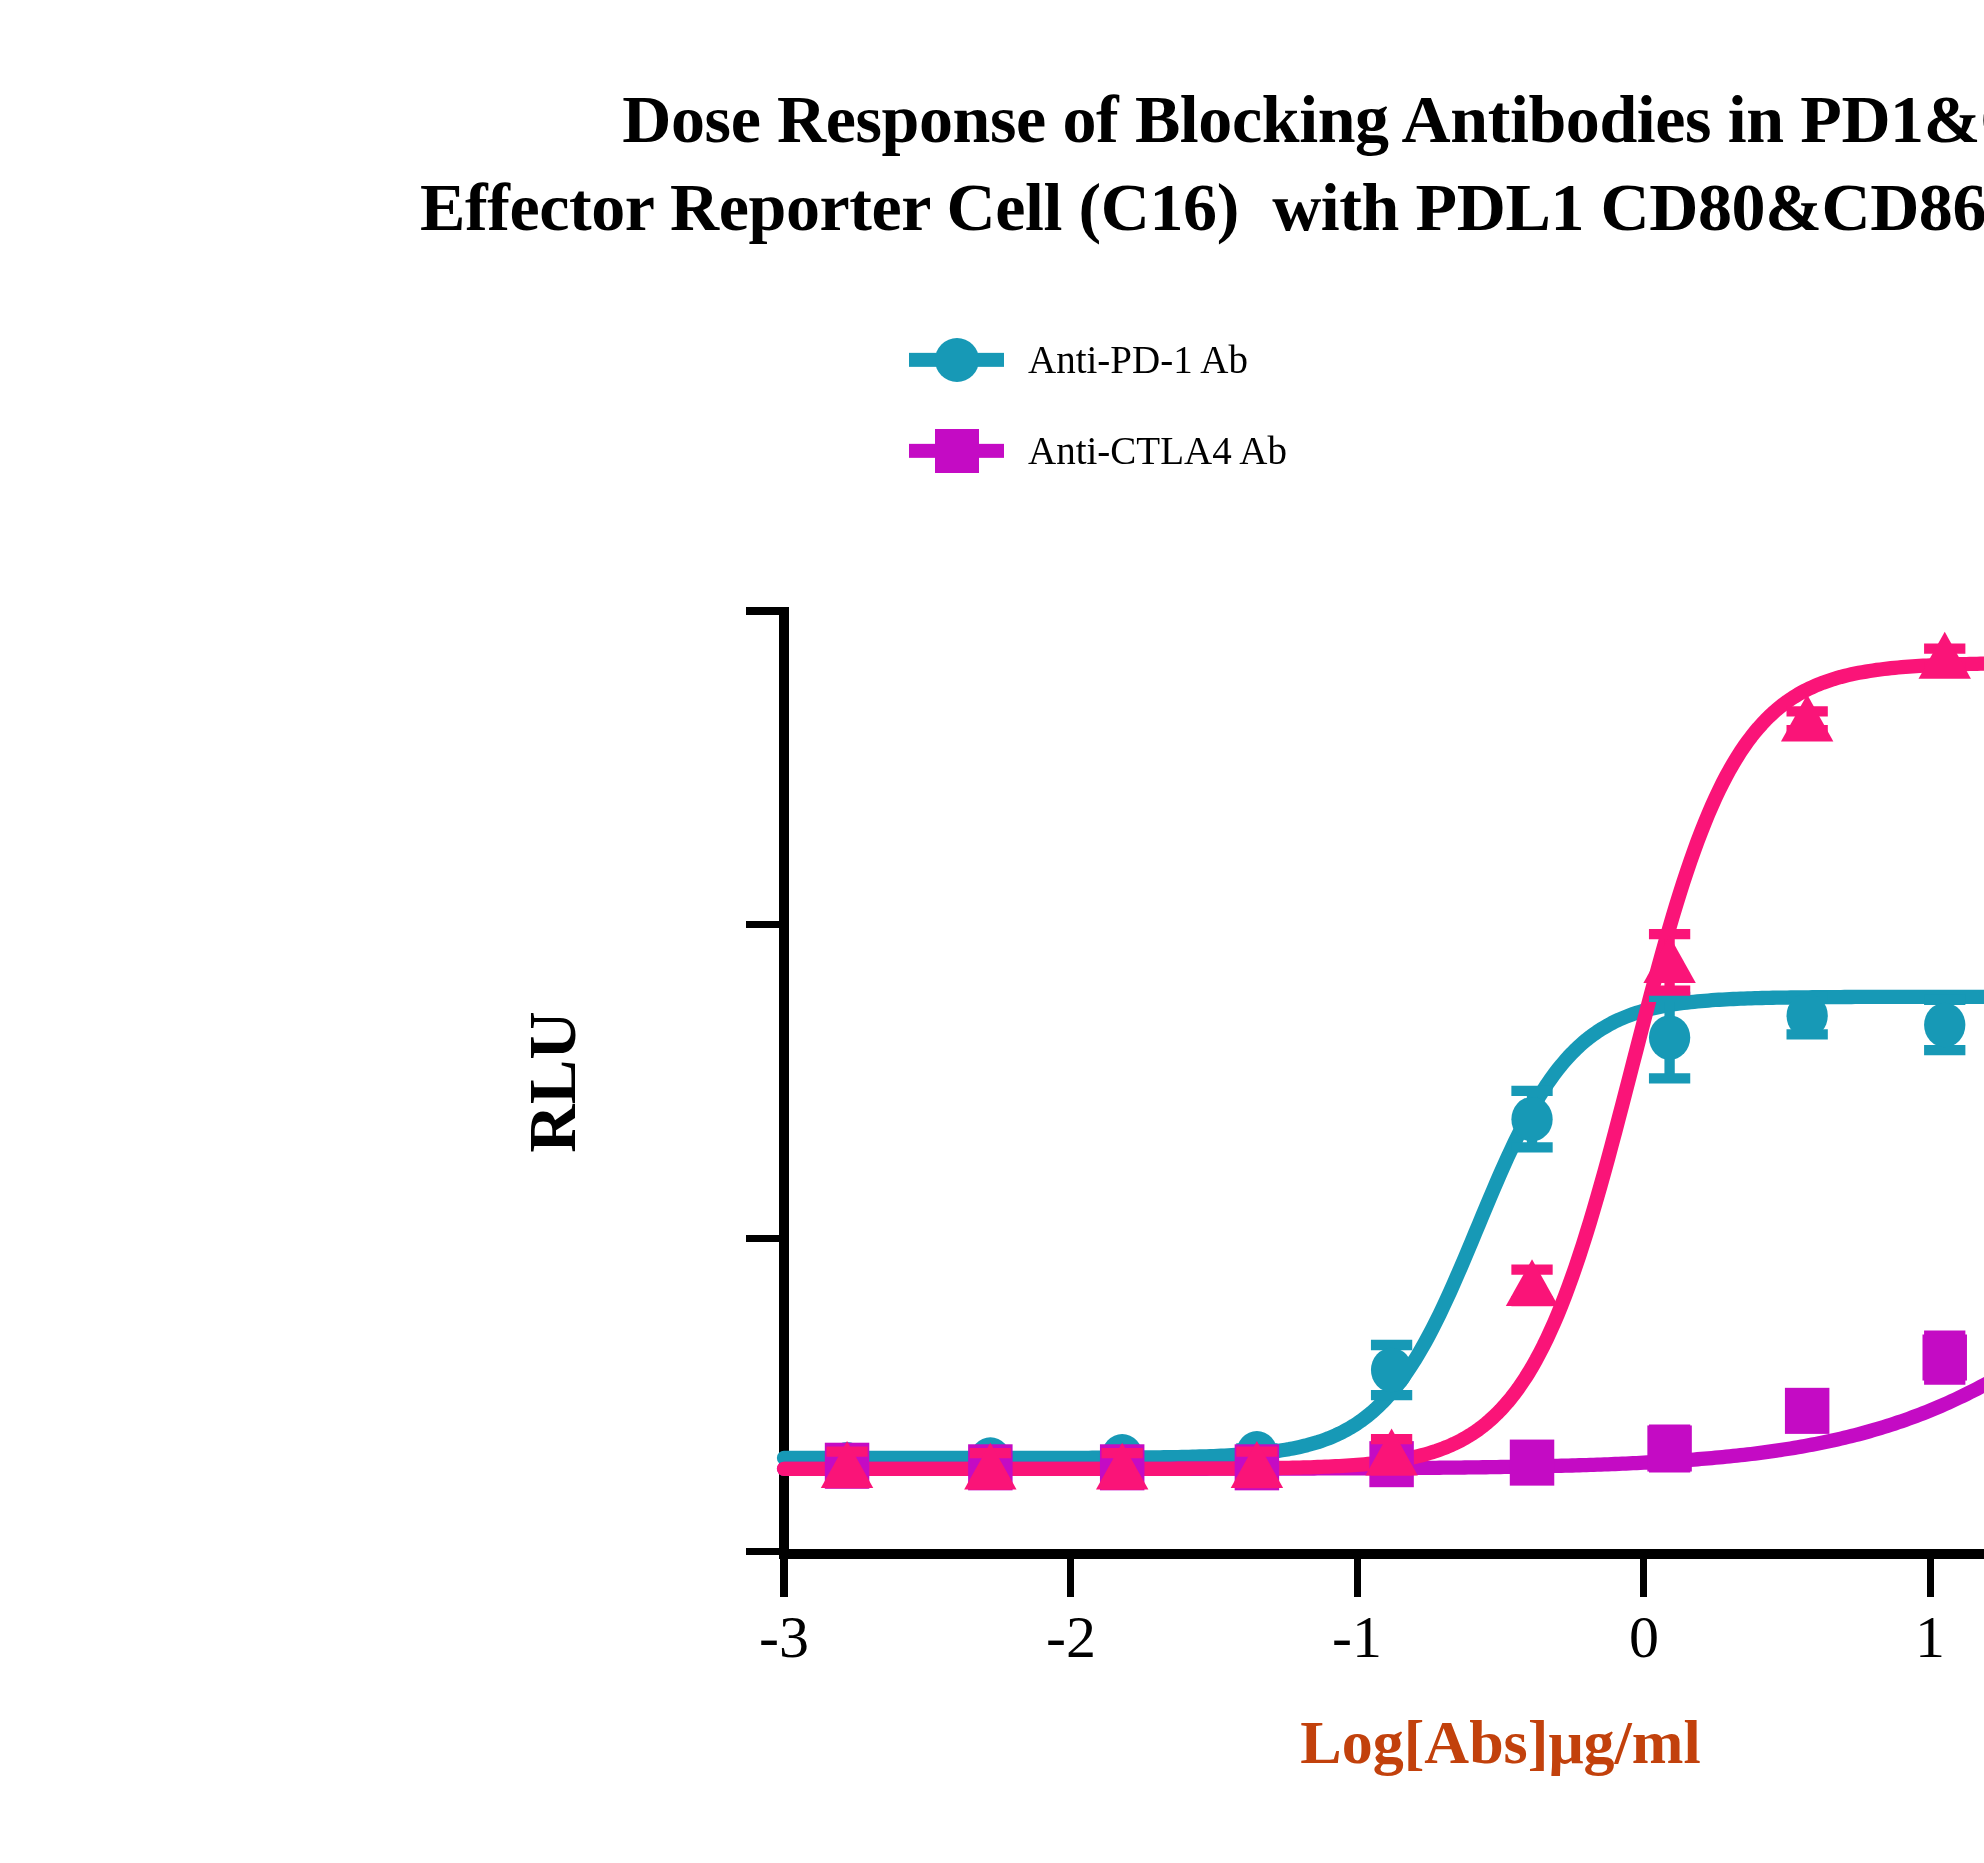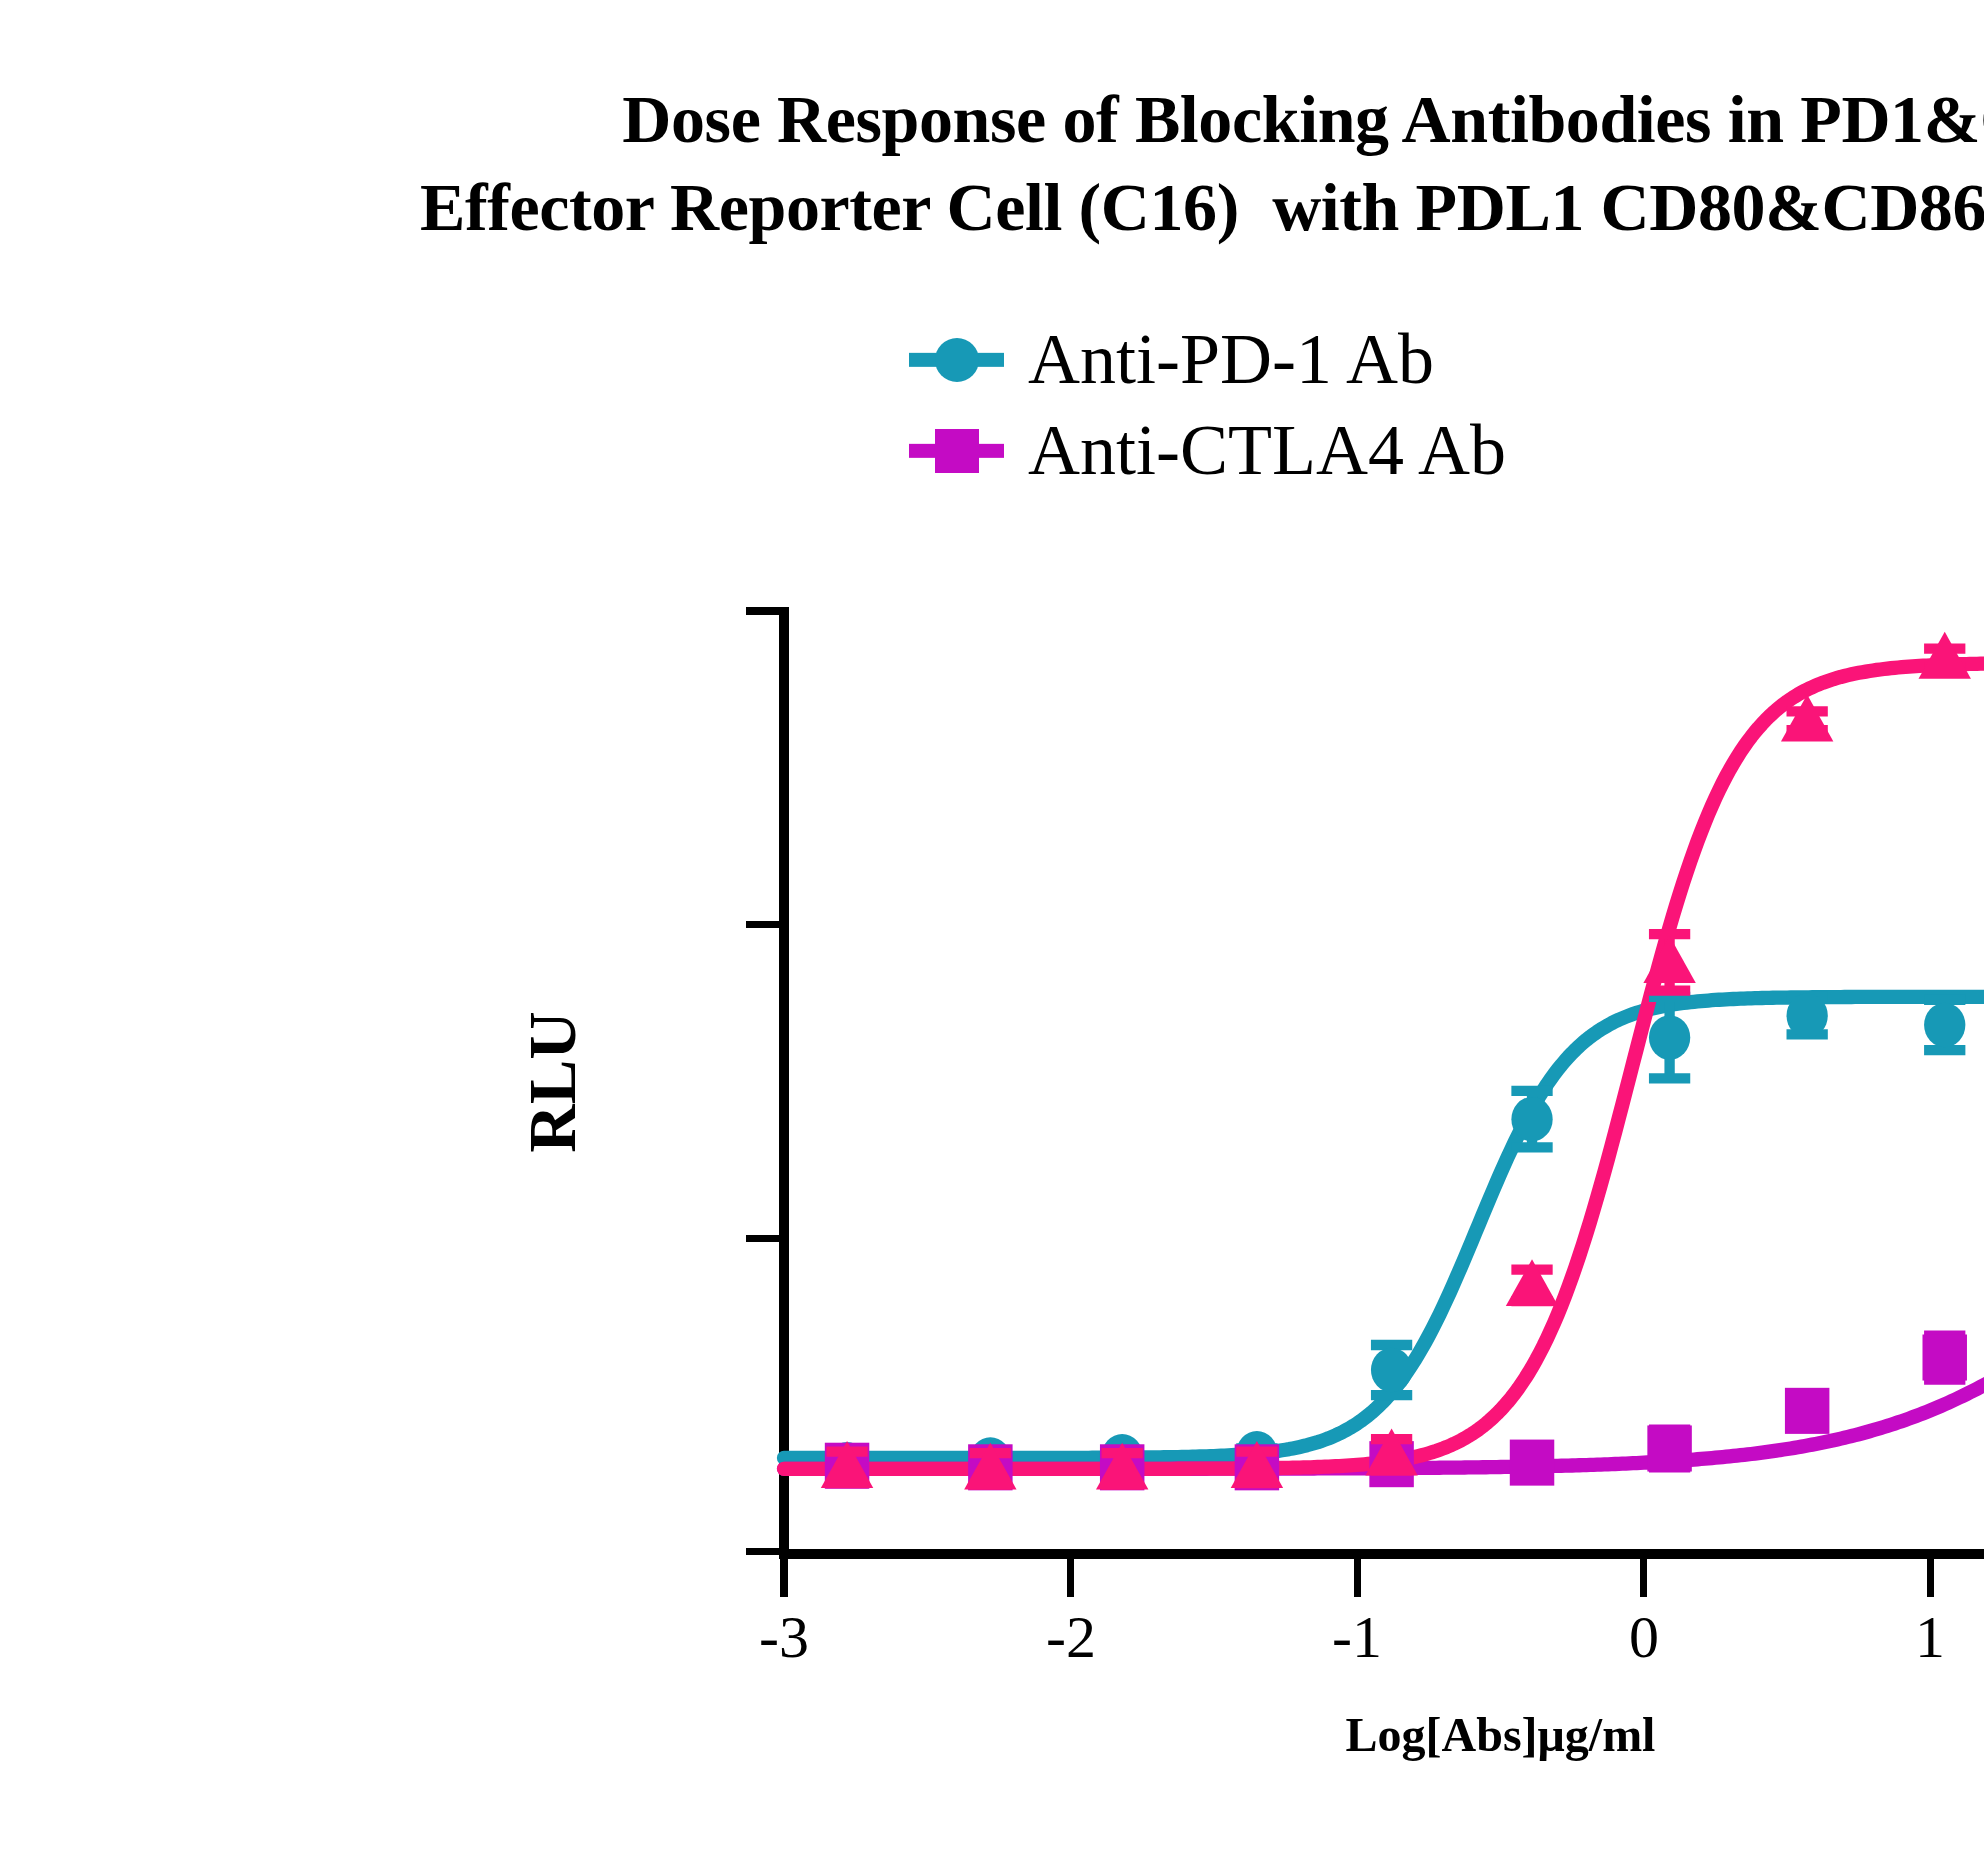--- a/index.html
+++ b/index.html
@@ -43,21 +43,21 @@
     transform:translateY(-50%);
   }
   .legend-mark{
     position:absolute;left:50%;top:50%;
     transform:translate(-50%,-50%);
   }
   .m-circle{width:44px;height:44px;border-radius:50%;}
   .m-square{width:44px;height:44px;}
   .m-tri{width:0;height:0;border-left:24.6px solid transparent;border-right:24.6px solid transparent;}
   .legend-label{
-    font-size:72px;color:#000000;white-space:nowrap;text-align:center;
+    font-size:39px;color:#000000;white-space:nowrap;text-align:center;
   }
   
   #plot{
     position:absolute;
     left:784px;top:611px;
     width:1433px;height:941px;
   }
   #yaxis{
     position:absolute;left:-5.2px;top:-4px;
     width:10.3px;height:949px;background:#000000;
@@ -77,21 +77,21 @@
     position:absolute;
     left:-302px;top:50%;
     transform:translateY(-50%) rotate(-90deg);
     font-size:67px;font-weight:bold;color:#000;
     white-space:nowrap;
   }
   #xlabel{
     position:absolute;
     left:50%;top:1096px;
     transform:translateX(-50%);
-    font-size:48px;font-weight:bold;color:#000000;
+    font-size:62px;font-weight:bold;color:#c2410c;
     white-space:nowrap;
   }
   #svgplot{position:absolute;left:0;top:0;width:1433px;height:941px;overflow:visible;}
 </style>
 </head>
 <body>
 
 <div id="page">
 
   <div id="title">

